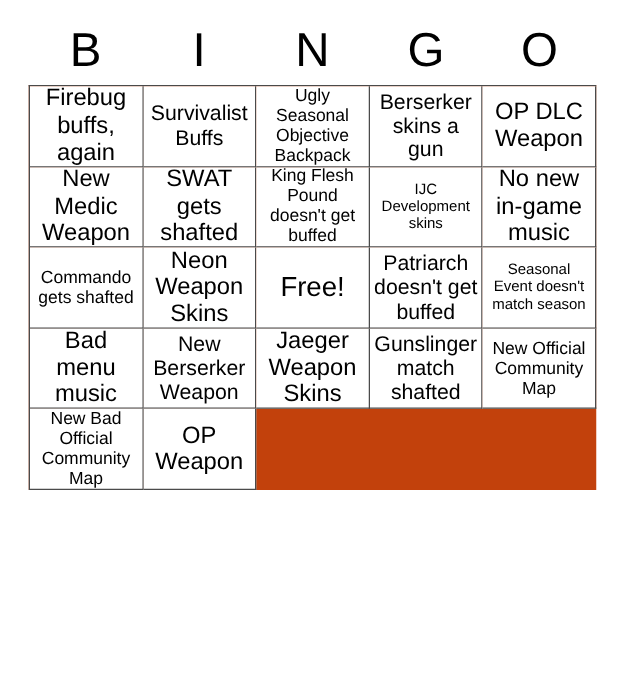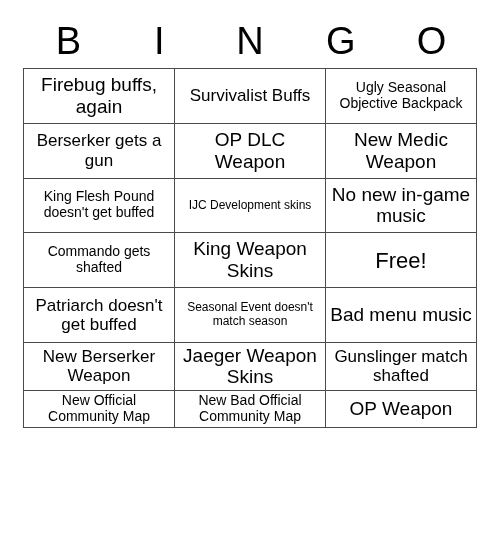--- a/index.html
+++ b/index.html
@@ -36,28 +36,28 @@
     font-size: 38px;
     line-height: 1;
     font-weight: 400;
     color: #000000;
     letter-spacing: 0;
     padding-top: 14px;
     font-family: "Liberation Sans", sans-serif;
   }
   .bingo-grid {
     width: 454px;
-    height: 360px;
+    height: 324px;
     box-sizing: border-box;
     display: grid;
-    grid-template-columns: repeat(3, 1fr);
+    grid-template-columns: repeat(5, 1fr);
     grid-template-rows: repeat(5, 1fr);
     border-top: 1.5px solid #4a4a4a;
     border-left: 1.5px solid #4a4a4a;
-    background: #fca5a5;
+    background: #c2410c;
   }
   .bingo-cell {
     box-sizing: border-box;
     border-right: 1.5px solid #4a4a4a;
     border-bottom: 1.5px solid #4a4a4a;
     display: flex;
     align-items: center;
     justify-content: center;
     text-align: center;
     padding: 2px 3px;
@@ -97,44 +97,47 @@
     <div class="bingo-cell">
         <span class="cell-text fs-lg">Firebug buffs, again</span>
       </div>
     <div class="bingo-cell">
         <span class="cell-text fs-md">Survivalist Buffs</span>
       </div>
     <div class="bingo-cell">
         <span class="cell-text fs-sm">Ugly Seasonal Objective Backpack</span>
       </div>
     <div class="bingo-cell">
-        <span class="cell-text fs-md">Berserker gets a gun</span>
+        <span class="cell-text fs-md">Berserker skins a gun</span>
       </div>
     <div class="bingo-cell">
         <span class="cell-text fs-lg">OP DLC Weapon</span>
       </div>
 
     <div class="bingo-cell">
         <span class="cell-text fs-lg">New Medic Weapon</span>
+      </div>
+    <div class="bingo-cell">
+        <span class="cell-text fs-lg">SWAT gets shafted</span>
       </div>
     <div class="bingo-cell">
         <span class="cell-text fs-sm">King Flesh Pound doesn't get buffed</span>
       </div>
     <div class="bingo-cell">
         <span class="cell-text fs-xs">IJC Development skins</span>
       </div>
     <div class="bingo-cell">
         <span class="cell-text fs-lg">No new in-game music</span>
       </div>
 
     <div class="bingo-cell">
         <span class="cell-text fs-sm">Commando gets shafted</span>
       </div>
     <div class="bingo-cell">
-        <span class="cell-text fs-lg">King Weapon Skins</span>
+        <span class="cell-text fs-lg">Neon Weapon Skins</span>
       </div>
     <div class="bingo-cell">
         <span class="cell-text fs-xl">Free!</span>
       </div>
     <div class="bingo-cell">
         <span class="cell-text fs-md">Patriarch doesn't get buffed</span>
       </div>
     <div class="bingo-cell">
         <span class="cell-text fs-xs">Seasonal Event doesn't match season</span>
       </div>

